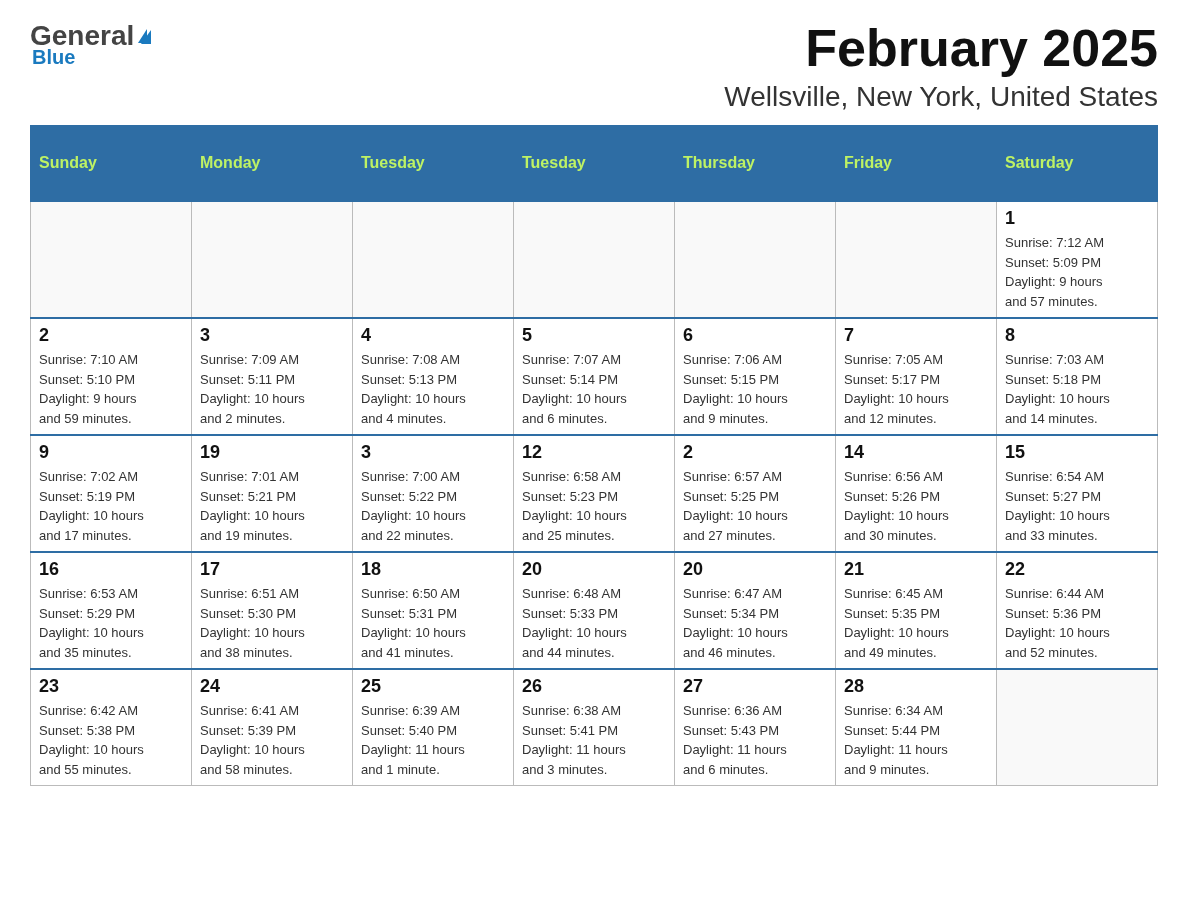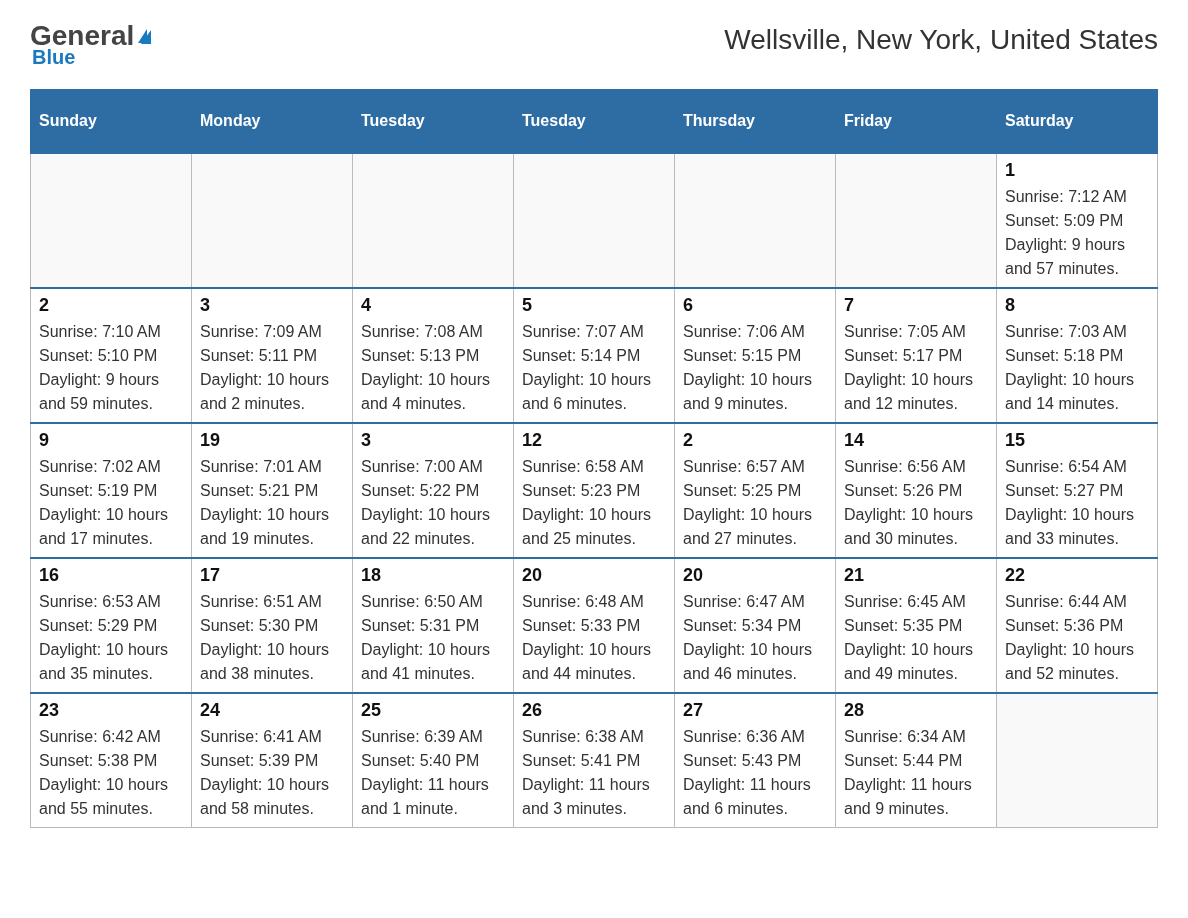--- a/index.html
+++ b/index.html
@@ -7,21 +7,21 @@
       font-family: Arial, sans-serif;
       background: #fff;
       width: 1188px;
       min-height: 918px;
       padding: 20px 30px;
     }
     .header {
       display: flex;
       justify-content: space-between;
       align-items: flex-start;
-      margin-bottom: 20px;
+      margin-bottom: 12px;
     }
     .logo {
       display: flex;
       flex-direction: column;
       align-items: flex-start;
     }
     .title-block {
       text-align: right;
     }
     .title-block h1 {
@@ -36,24 +36,24 @@
       color: #333;
       margin-top: 4px;
     }
     .calendar {
       width: 100%;
       border-collapse: collapse;
       border: 1px solid #aaa;
     }
     .calendar th {
       background-color: #2e6da4;
-      color: #ffffff;
+      color: #bef264;
       font-size: 16px;
       font-weight: bold;
-      padding: 22px 8px;
+      padding: 28px 8px;
       text-align: left;
       border: 1px solid #2e6da4;
     }
     .calendar td {
       vertical-align: top;
       border: 1px solid #bbb;
       padding: 6px 8px;
       width: calc(100% / 7);
       min-height: 110px;
       font-size: 13px;
@@ -63,21 +63,21 @@
       background: #f9f9f9;
     }
     .day-number {
       font-size: 18px;
       font-weight: bold;
       color: #111;
       display: block;
       margin-bottom: 4px;
     }
     .day-info {
-      font-size: 16px;
+      font-size: 13px;
       color: #333;
       line-height: 1.5;
     }
     tr.week-row td {
       border-top: 2px solid #2e6da4;
     }
   </style>
 </head>
 <body>
 
@@ -86,20 +86,21 @@
     <div style="display:flex; align-items:center; gap:2px;">
       <span style="font-size:28px; font-weight:bold; color:#444;">General</span>
       <div style="display:inline-flex; flex-direction:column; margin-left:2px;">
         <div style="width:0;height:0;border-left:9px solid transparent;border-right:0px solid transparent;border-bottom:14px solid #1a7abf; margin-left:0px;"></div>
       </div>
       <div style="width:0;height:0;border-left:10px solid transparent;border-right:0px solid transparent;border-bottom:14px solid #1a7abf; margin-left:-8px; margin-top:2px;"></div>
     </div>
     <span style="font-size:20px; font-weight:bold; color:#1a7abf; margin-top:-6px; margin-left:2px;">Blue</span>
   </div>
   <div class="title-block">
+    <h1>February 2025</h1>
     <h2>Wellsville, New York, United States</h2>
   </div>
 </div>
 
 <table class="calendar">
   <thead>
     <tr>
       <th>Sunday</th>
       <th>Monday</th>
       <th>Tuesday</th>

